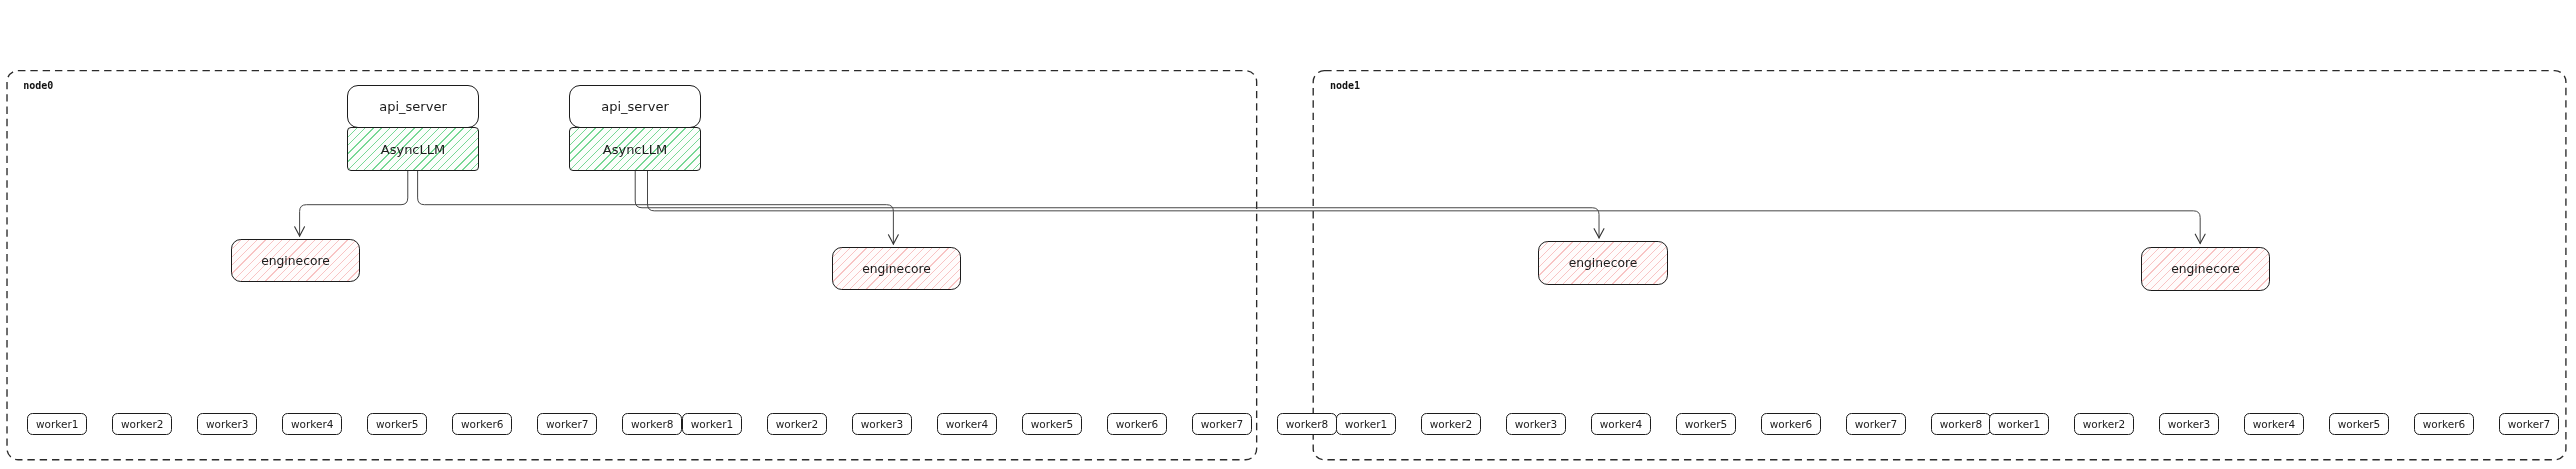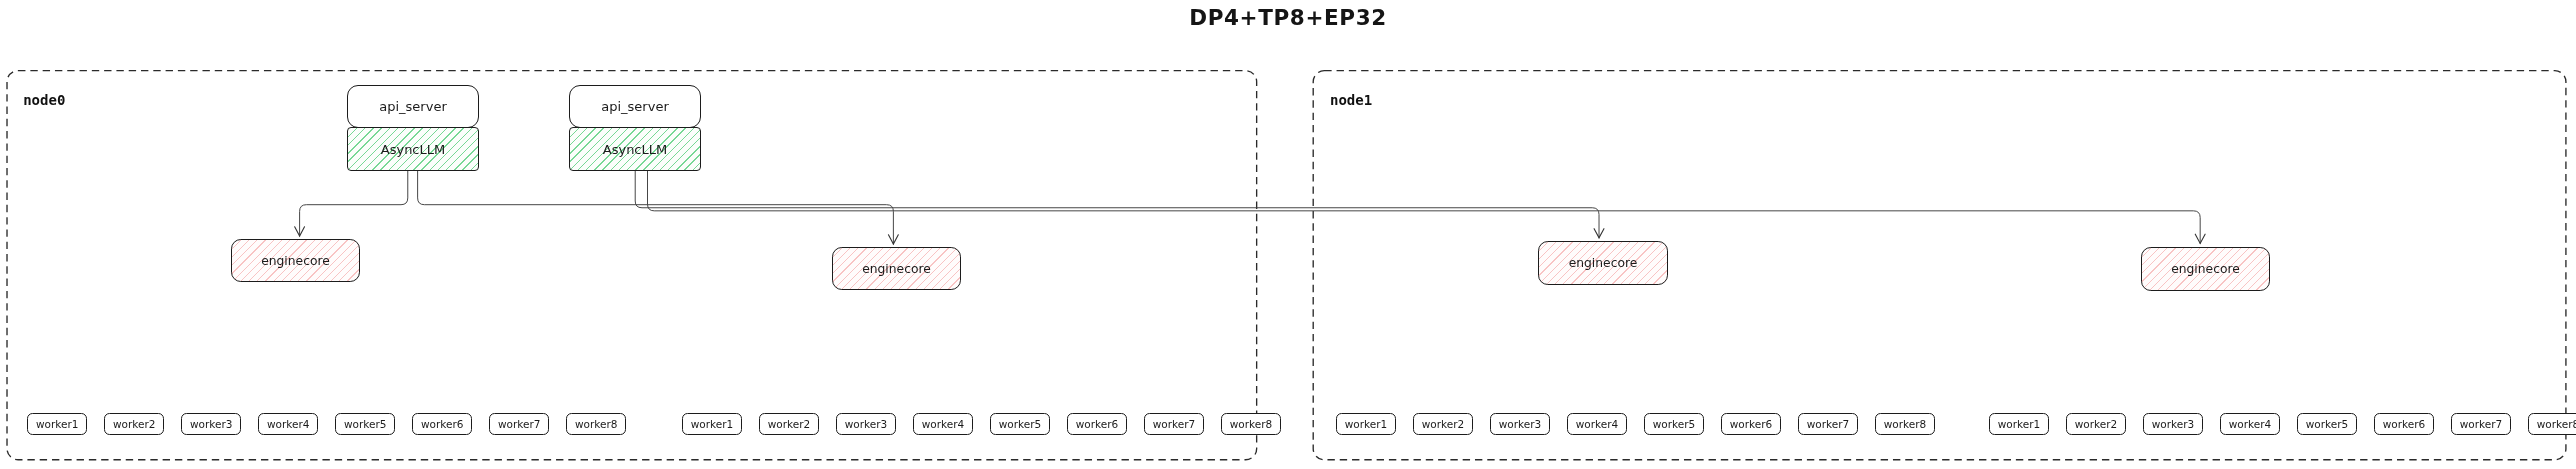--- a/index.html
+++ b/index.html
@@ -17,23 +17,23 @@
     left: 0; right: 0; top: 4.9px;
     text-align: center;
     font-size: 21.5px;
     font-weight: 600;
     letter-spacing: 0.6px;
     color: #151515;
   }
   .node-container { position: absolute; top: 71px; height: 389px; }
   .node-label {
     position: absolute;
-    left: 17px; top: 21px;
+    left: 17px; top: 9px;
     font-family: "DejaVu Sans Mono", "Liberation Mono", monospace;
-    font-size: 14px;
+    font-size: 10px;
     font-weight: 600;
     color: #111111;
   }
   .edges-svg { position: absolute; left: 0; top: 0; z-index: 1; }
   .box {
     position: absolute;
     box-sizing: border-box;
     border: 1.5px solid #1c1c1c;
     background: #ffffff;
     display: flex;
@@ -56,21 +56,21 @@
     font-size: 12.3px;
     background-color: #fffcfc;
     background-image: repeating-linear-gradient(135deg,
       rgba(240, 128, 128, 0.45) 0px, rgba(240, 128, 128, 0.45) 0.9px,
       transparent 0.9px, transparent 5.8px);
   }
   .worker-row {
     position: absolute;
     top: 413px;
     display: flex;
-    gap: 17px;
+    gap: 25px;
     z-index: 2;
     padding-left: 18px;
   }
   .worker-box {
     box-sizing: border-box;
     width: 60px;
     height: 22px;
     border: 1.2px solid #1c1c1c;
     border-radius: 5.5px;
     background: #ffffff;
@@ -79,21 +79,20 @@
     justify-content: center;
     font-size: 10.5px;
     color: #1b1b1b;
   }
 </style>
 </head>
 <body>
 
 <div class="canvas">
 
-  <div class="diagram-title">DP4+TP8+EP32</div>
 
   <svg class="edges-svg" width="2576" height="469" viewBox="0 0 4188 763">
 
     <rect x="10" y="115" width="2033" height="633" rx="18" ry="18" fill="none" stroke="#2a2a2a" stroke-width="2.2" stroke-dasharray="12 8"></rect>
 
     <rect x="2135" y="115" width="2038" height="633" rx="18" ry="18" fill="none" stroke="#2a2a2a" stroke-width="2.2" stroke-dasharray="12 8"></rect>
 
     <path d="M662,278 L662,322 Q662,333 651,333 L497,333 Q486,333 486,344 L486,384" fill="none" stroke="#424242" stroke-width="1.6" stroke-linecap="round"></path>
     <path d="M478,369 L486,384 L494,369" fill="none" stroke="#333333" stroke-width="1.8" stroke-linecap="round"></path>
 

